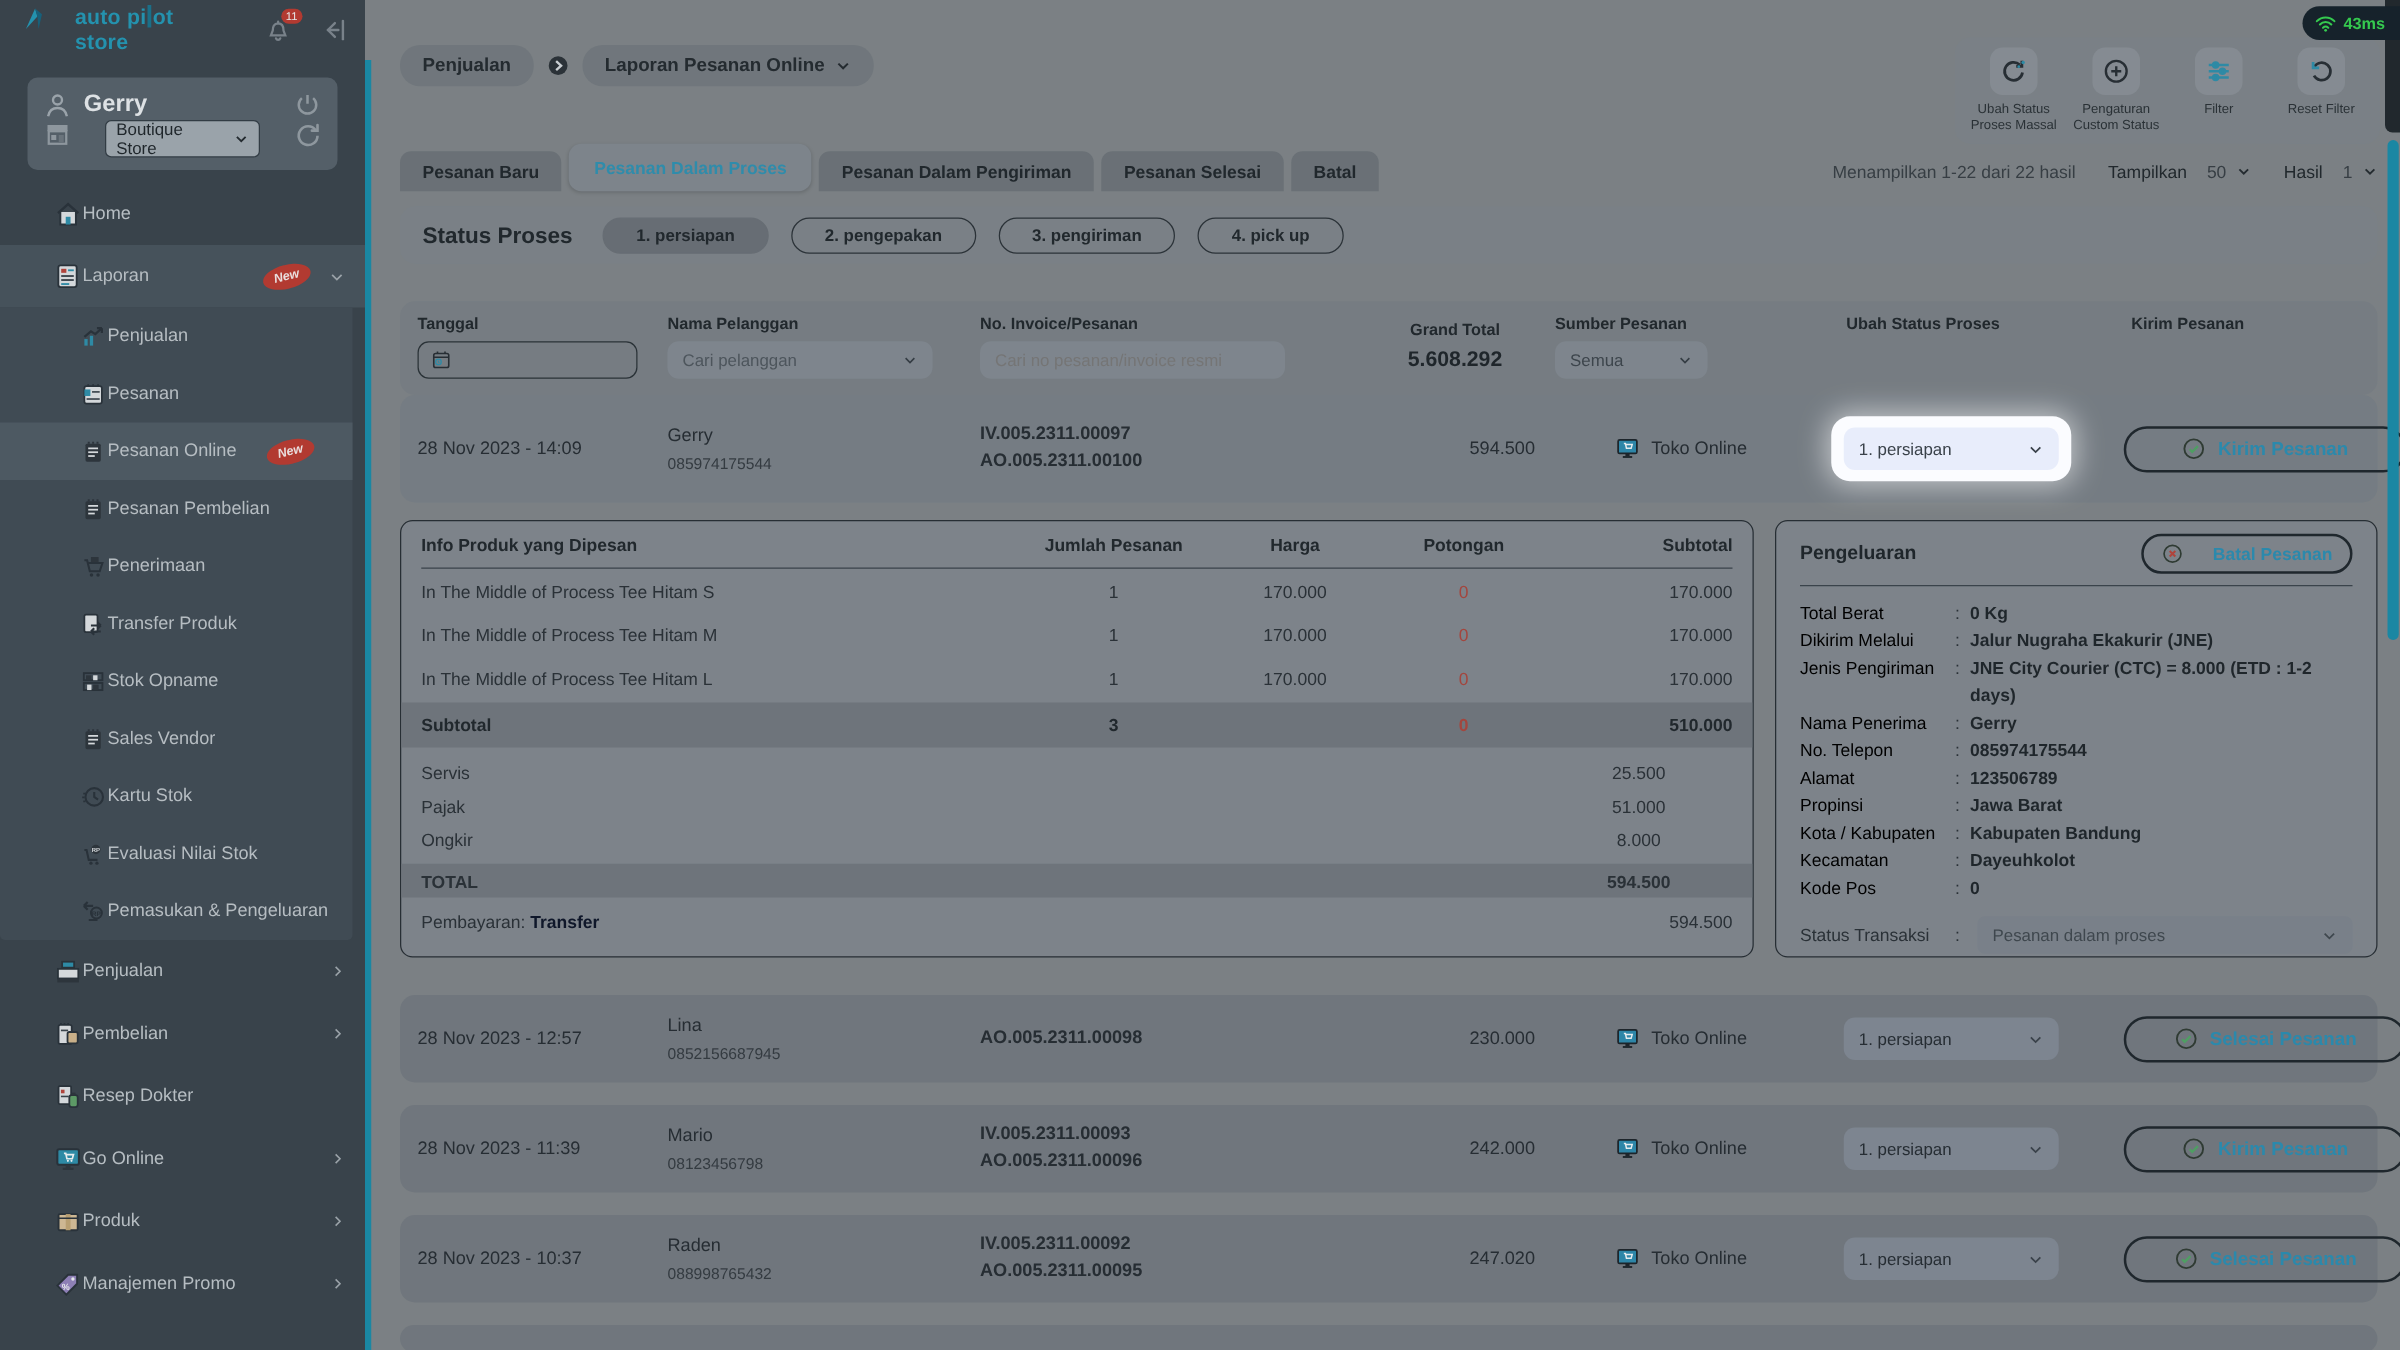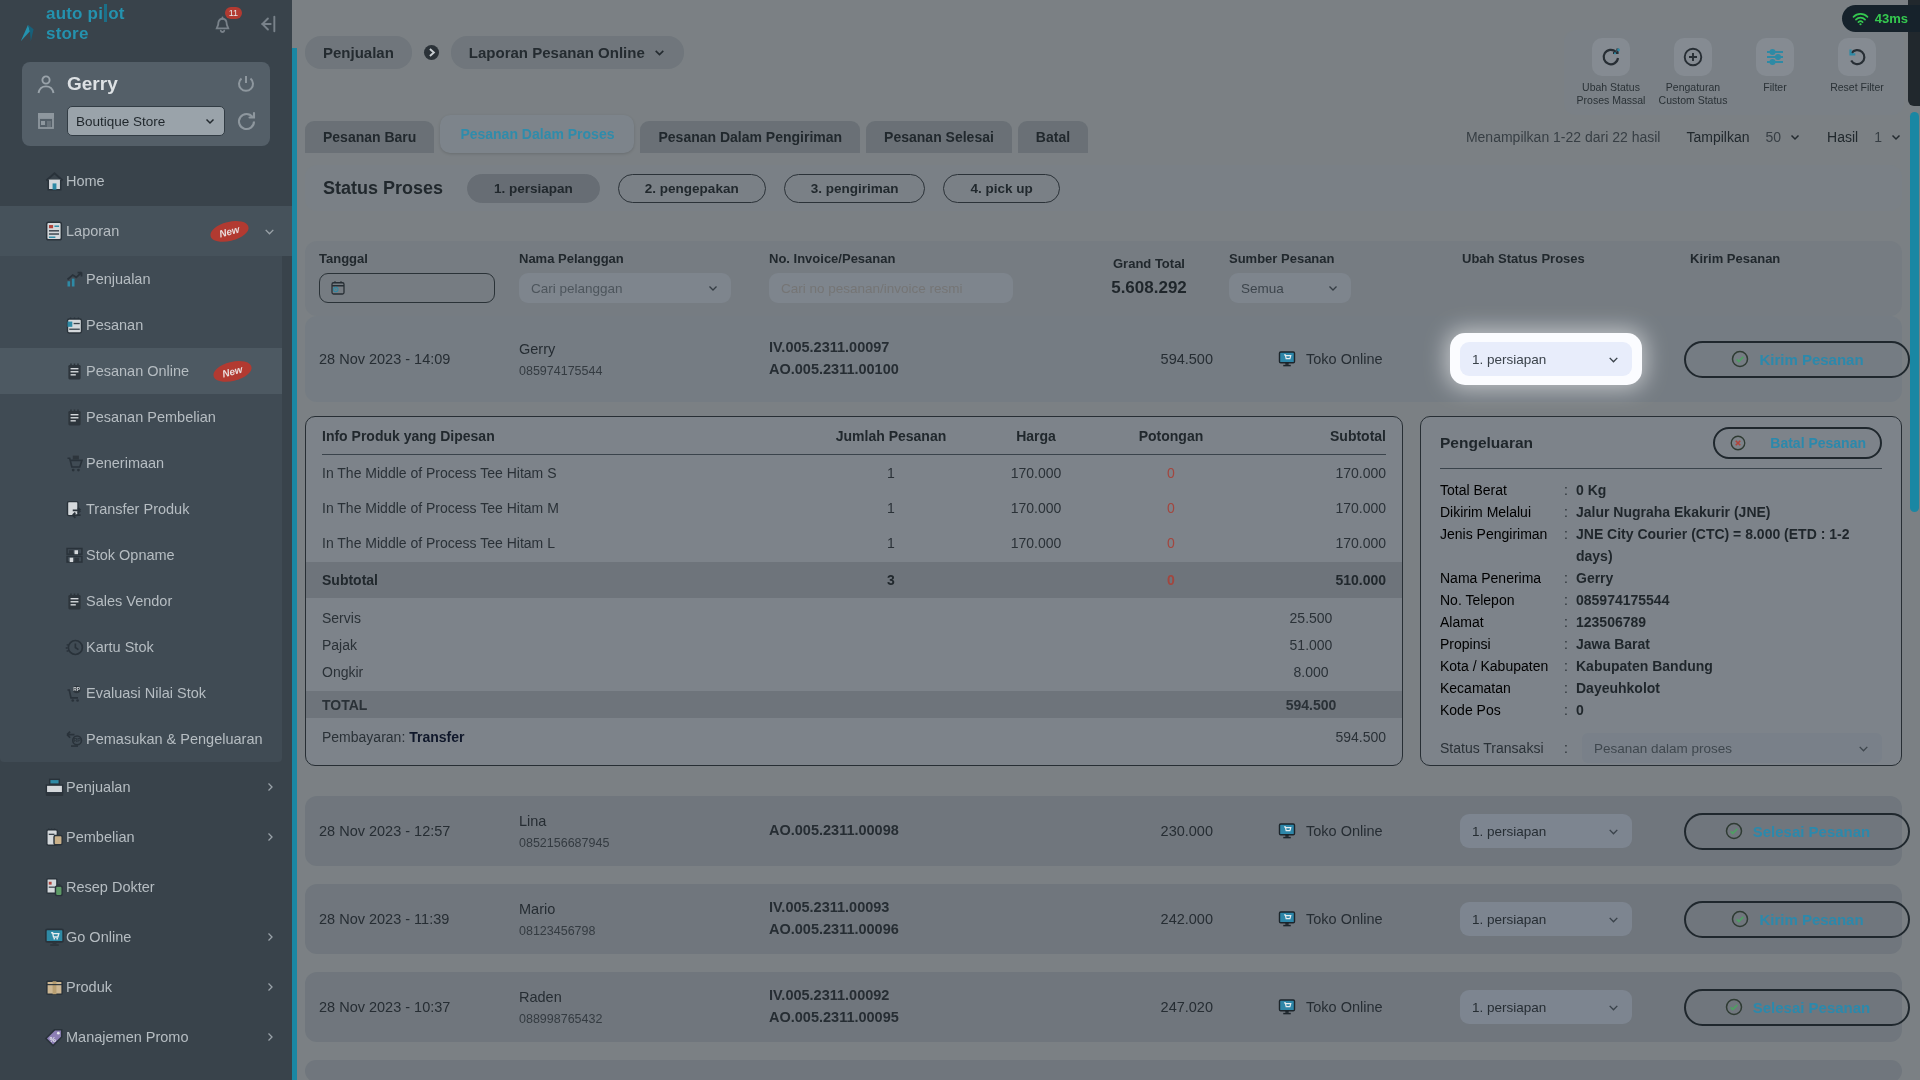--- a/index.html
+++ b/index.html
@@ -4,46 +4,46 @@
 <style>
   *{margin:0;padding:0;box-sizing:border-box}
   html,body{width:1920px;height:1080px;overflow:hidden}
   body{font-family:"Liberation Sans","DejaVu Sans",sans-serif;background:#7b8084;position:relative;color:#20272c}
   svg{display:block}
 
   
   .sidebar{position:absolute;left:0;top:0;width:292px;height:1080px;background:#39434b;z-index:2}
   .divider{position:absolute;left:292px;top:48px;width:5px;height:1032px;background:#1a87a3;z-index:3}
   .sb-top{display:flex;align-items:center;height:48px;padding:0 14px 0 18px;gap:8px}
-  .logo{display:flex;align-items:flex-end;gap:6px}
+  .logo{display:flex;align-items:flex-start;gap:20px}
   .logo-text{font-size:17px;font-weight:bold;color:#2492ae;letter-spacing:.2px}
   .logo-cursor{display:inline-block;width:3px;height:18px;background:#1b6f88;margin:0 1px;vertical-align:-3px}
   .bell-wrap{position:relative;margin-left:54px}
   .notif-badge{position:absolute;top:-6px;right:-8px;background:#b23a31;color:#e7e7e7;font-size:9px;font-weight:normal;border-radius:8px;padding:1px 4px}
   .logout{margin-left:14px}
   .user-card{margin:14px 18px 10px 22px;background:#545f68;border-radius:8px;padding:10px 12px;width:248px}
   .user-row{display:flex;align-items:center;gap:9px}
   .user-name{font-size:19px;font-weight:bold;color:#dde1e4;flex:1}
-  .store-row{display:flex;align-items:center;gap:9px;margin-top:10px}
+  .store-row{display:flex;align-items:flex-start;gap:26px;}
   .store-select{flex:1;display:flex;align-items:center;gap:6px;background:#9aa3aa;border:1.6px solid #323c44;border-radius:5px;height:30px;padding:0 8px;font-size:13.5px;color:#1f262b}
   .store-select .val{flex:1}
   .menu{margin-top:8px}
   .mi{display:flex;align-items:center;height:46px;padding:0 16px 0 42px;gap:0;cursor:pointer}
   .mi .ic{width:24px;display:flex;justify-content:center}
   .mi-label{font-size:14.5px;color:#b6bdc2;flex:1}
   .mi.lvl0{height:50px}
   .mi.hl{background:#46525b}
   .submenu{background:#404b54;width:282px;border-radius:0 0 4px 4px}
   .submenu .mi{padding-left:62px;height:46px}
   .submenu .mi.active{background:#4d5962}
   .new-badge{background:#b23a31;color:#e9dede;font-size:10px;font-style:italic;font-weight:bold;border-radius:50%;padding:4px 9px;transform:rotate(-14deg);display:inline-block;margin-right:14px}
   .chev{color:#9aa2a8}
 
   
-  .main{position:absolute;left:297px;top:0;width:1623px;height:1080px;padding:0 18px 0 8px}
+  .main{position:absolute;left:297px;top:0;width:1623px;height:1080px;padding:0 18px 0 23px}
   .crumbs{display:flex;align-items:center;gap:10px;margin-top:36px}
   .crumb{background:#70767c;border-radius:16px;padding:8px 18px;font-size:15px;font-weight:bold;color:#242b30;display:flex;align-items:center;gap:8px}
   .latency{position:absolute;top:5px;right:0;background:#16222b;border-radius:14px 0 0 14px;height:27px;display:flex;align-items:center;gap:6px;padding:0 12px 0 10px;z-index:6}
   .latency span{color:#35c94f;font-size:13px;font-weight:bold}
   .toolbar{position:absolute;top:30px;right:16px;background:#7a8086;border-radius:12px;display:flex;padding:8px 6px 8px 6px;z-index:5}
   .tool{width:82px;display:flex;flex-direction:column;align-items:center;cursor:pointer}
   .tool .tile{width:38px;height:38px;background:#858b92;border-radius:10px;display:flex;align-items:center;justify-content:center}
   .tool .tlabel{font-size:10.5px;color:#2a3136;text-align:center;margin-top:5px;line-height:1.25}
   .scroll-dark{position:absolute;right:0;top:0;width:12px;height:106px;background:#21282d;border-bottom-left-radius:6px;z-index:4}
   .scroll-thumb{position:absolute;right:1px;top:112px;width:9px;height:400px;background:#1a87a3;border-radius:5px;z-index:4}

